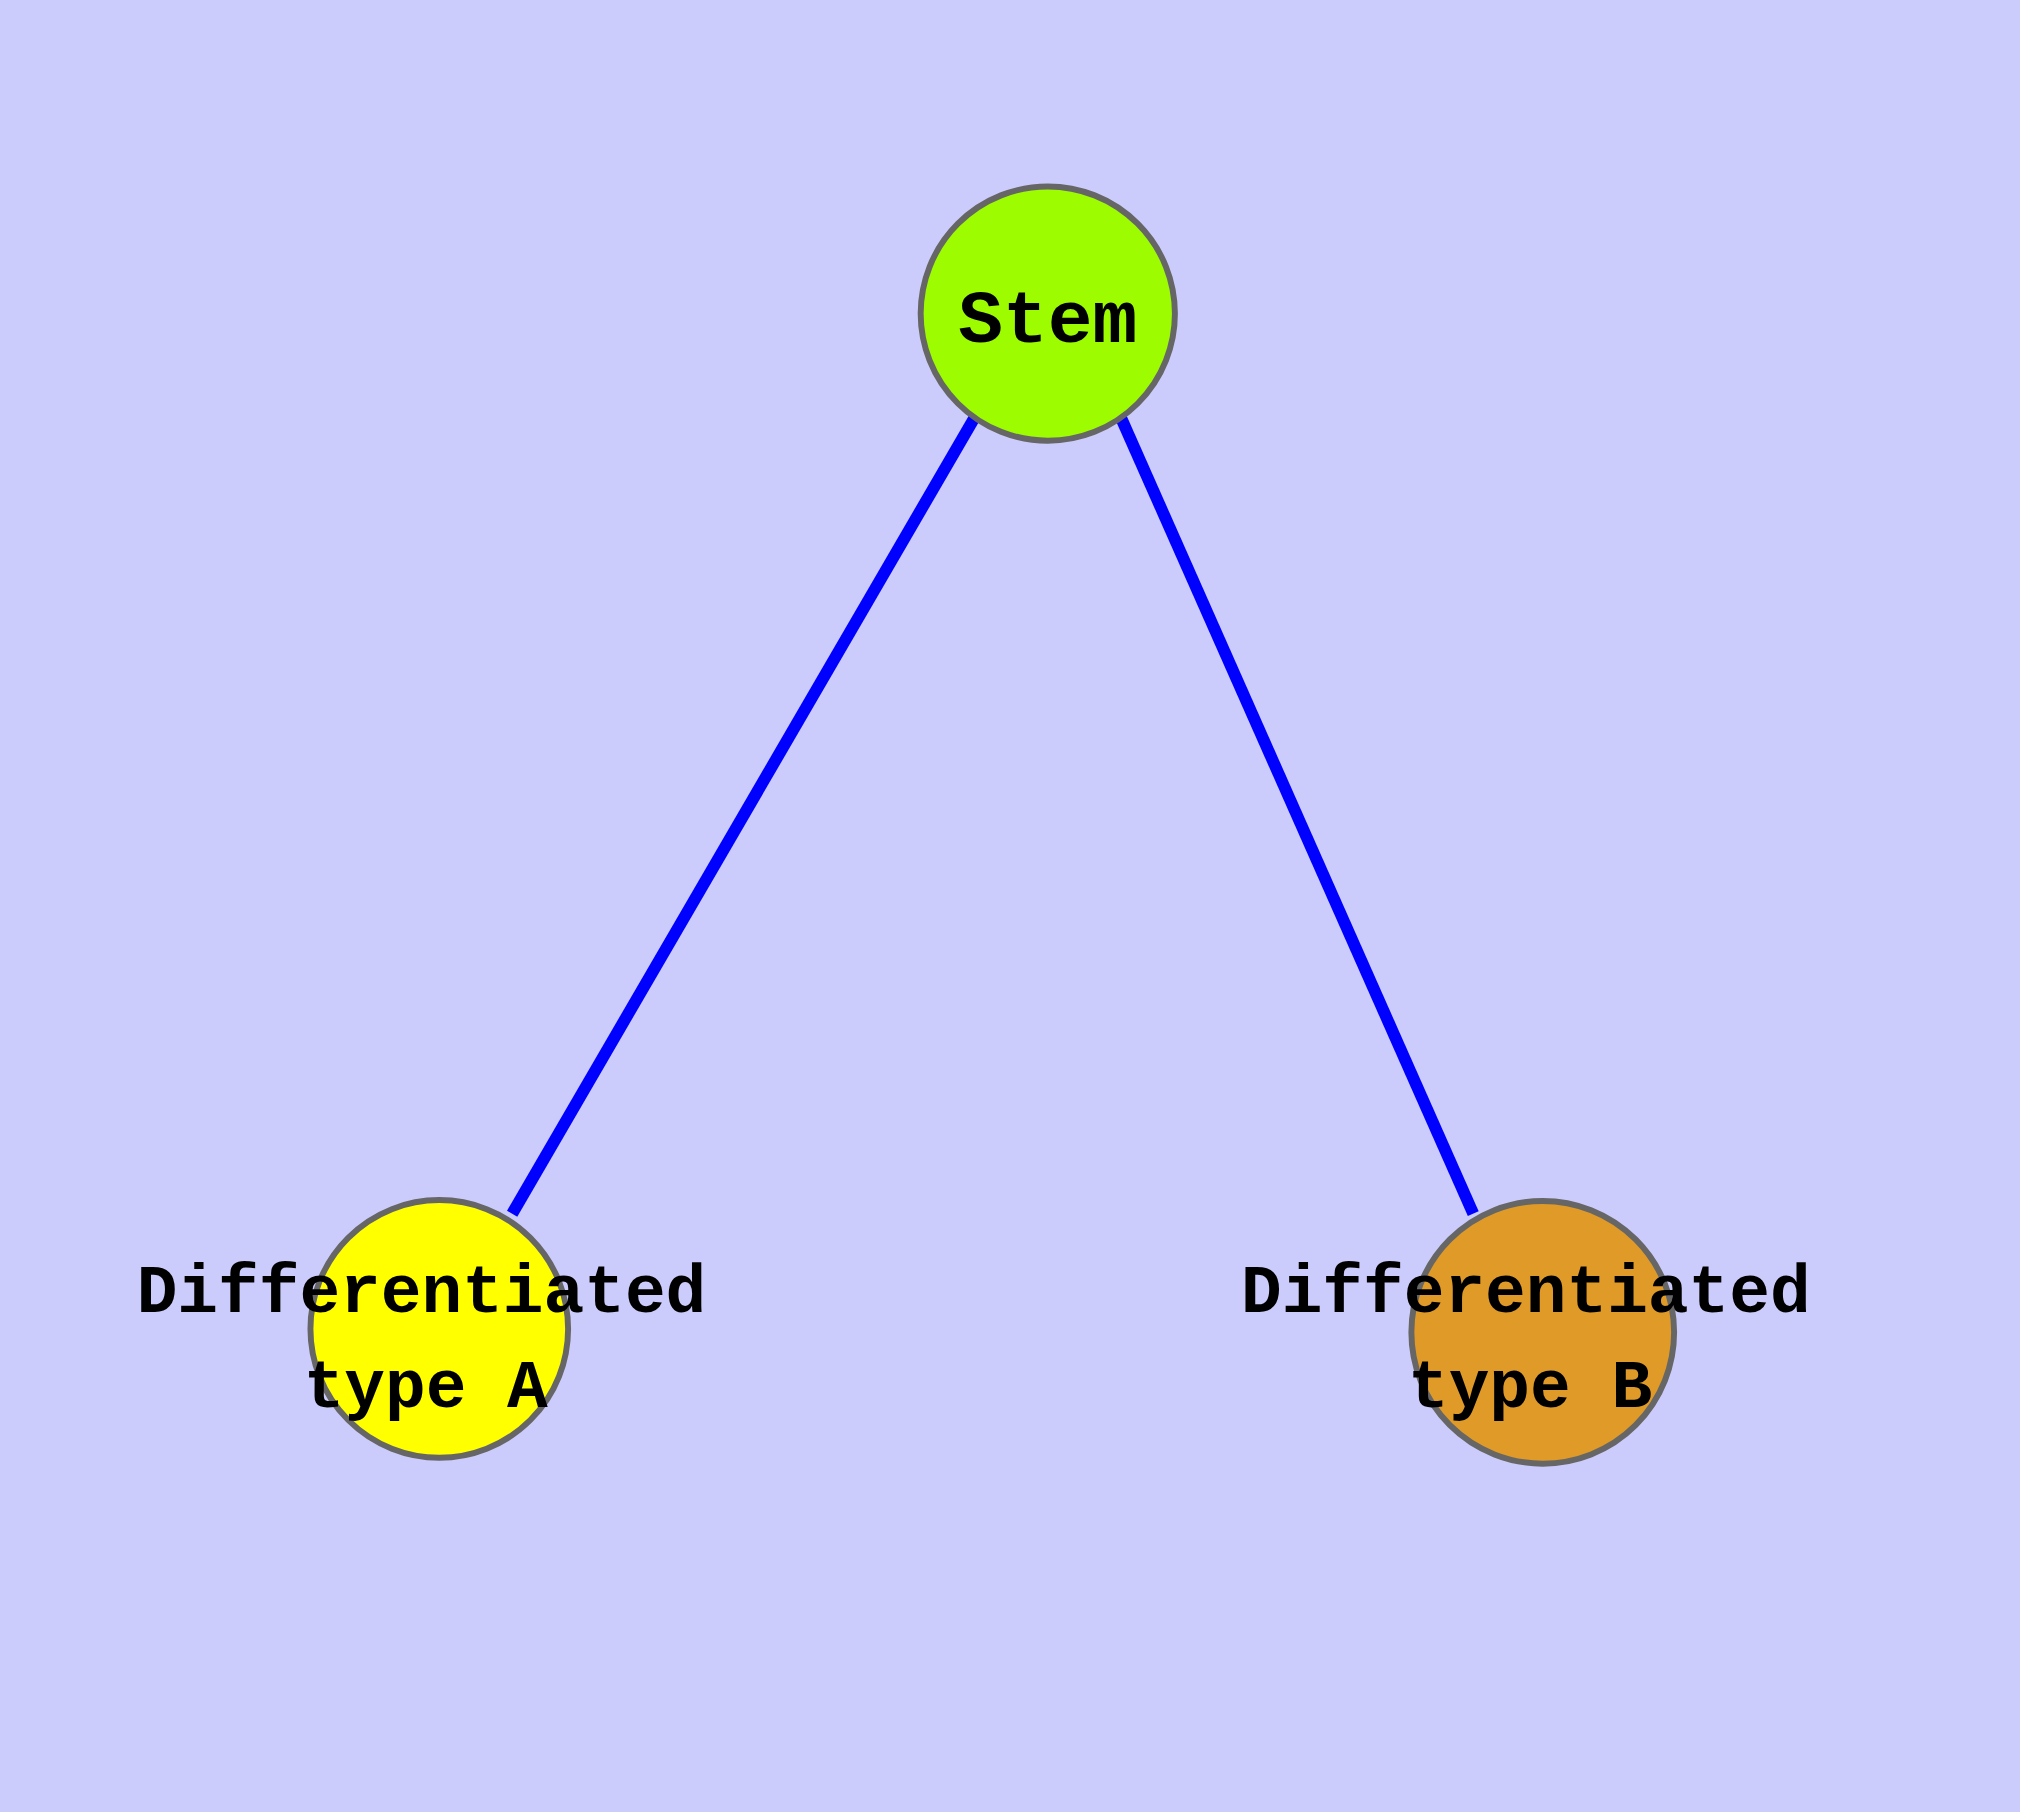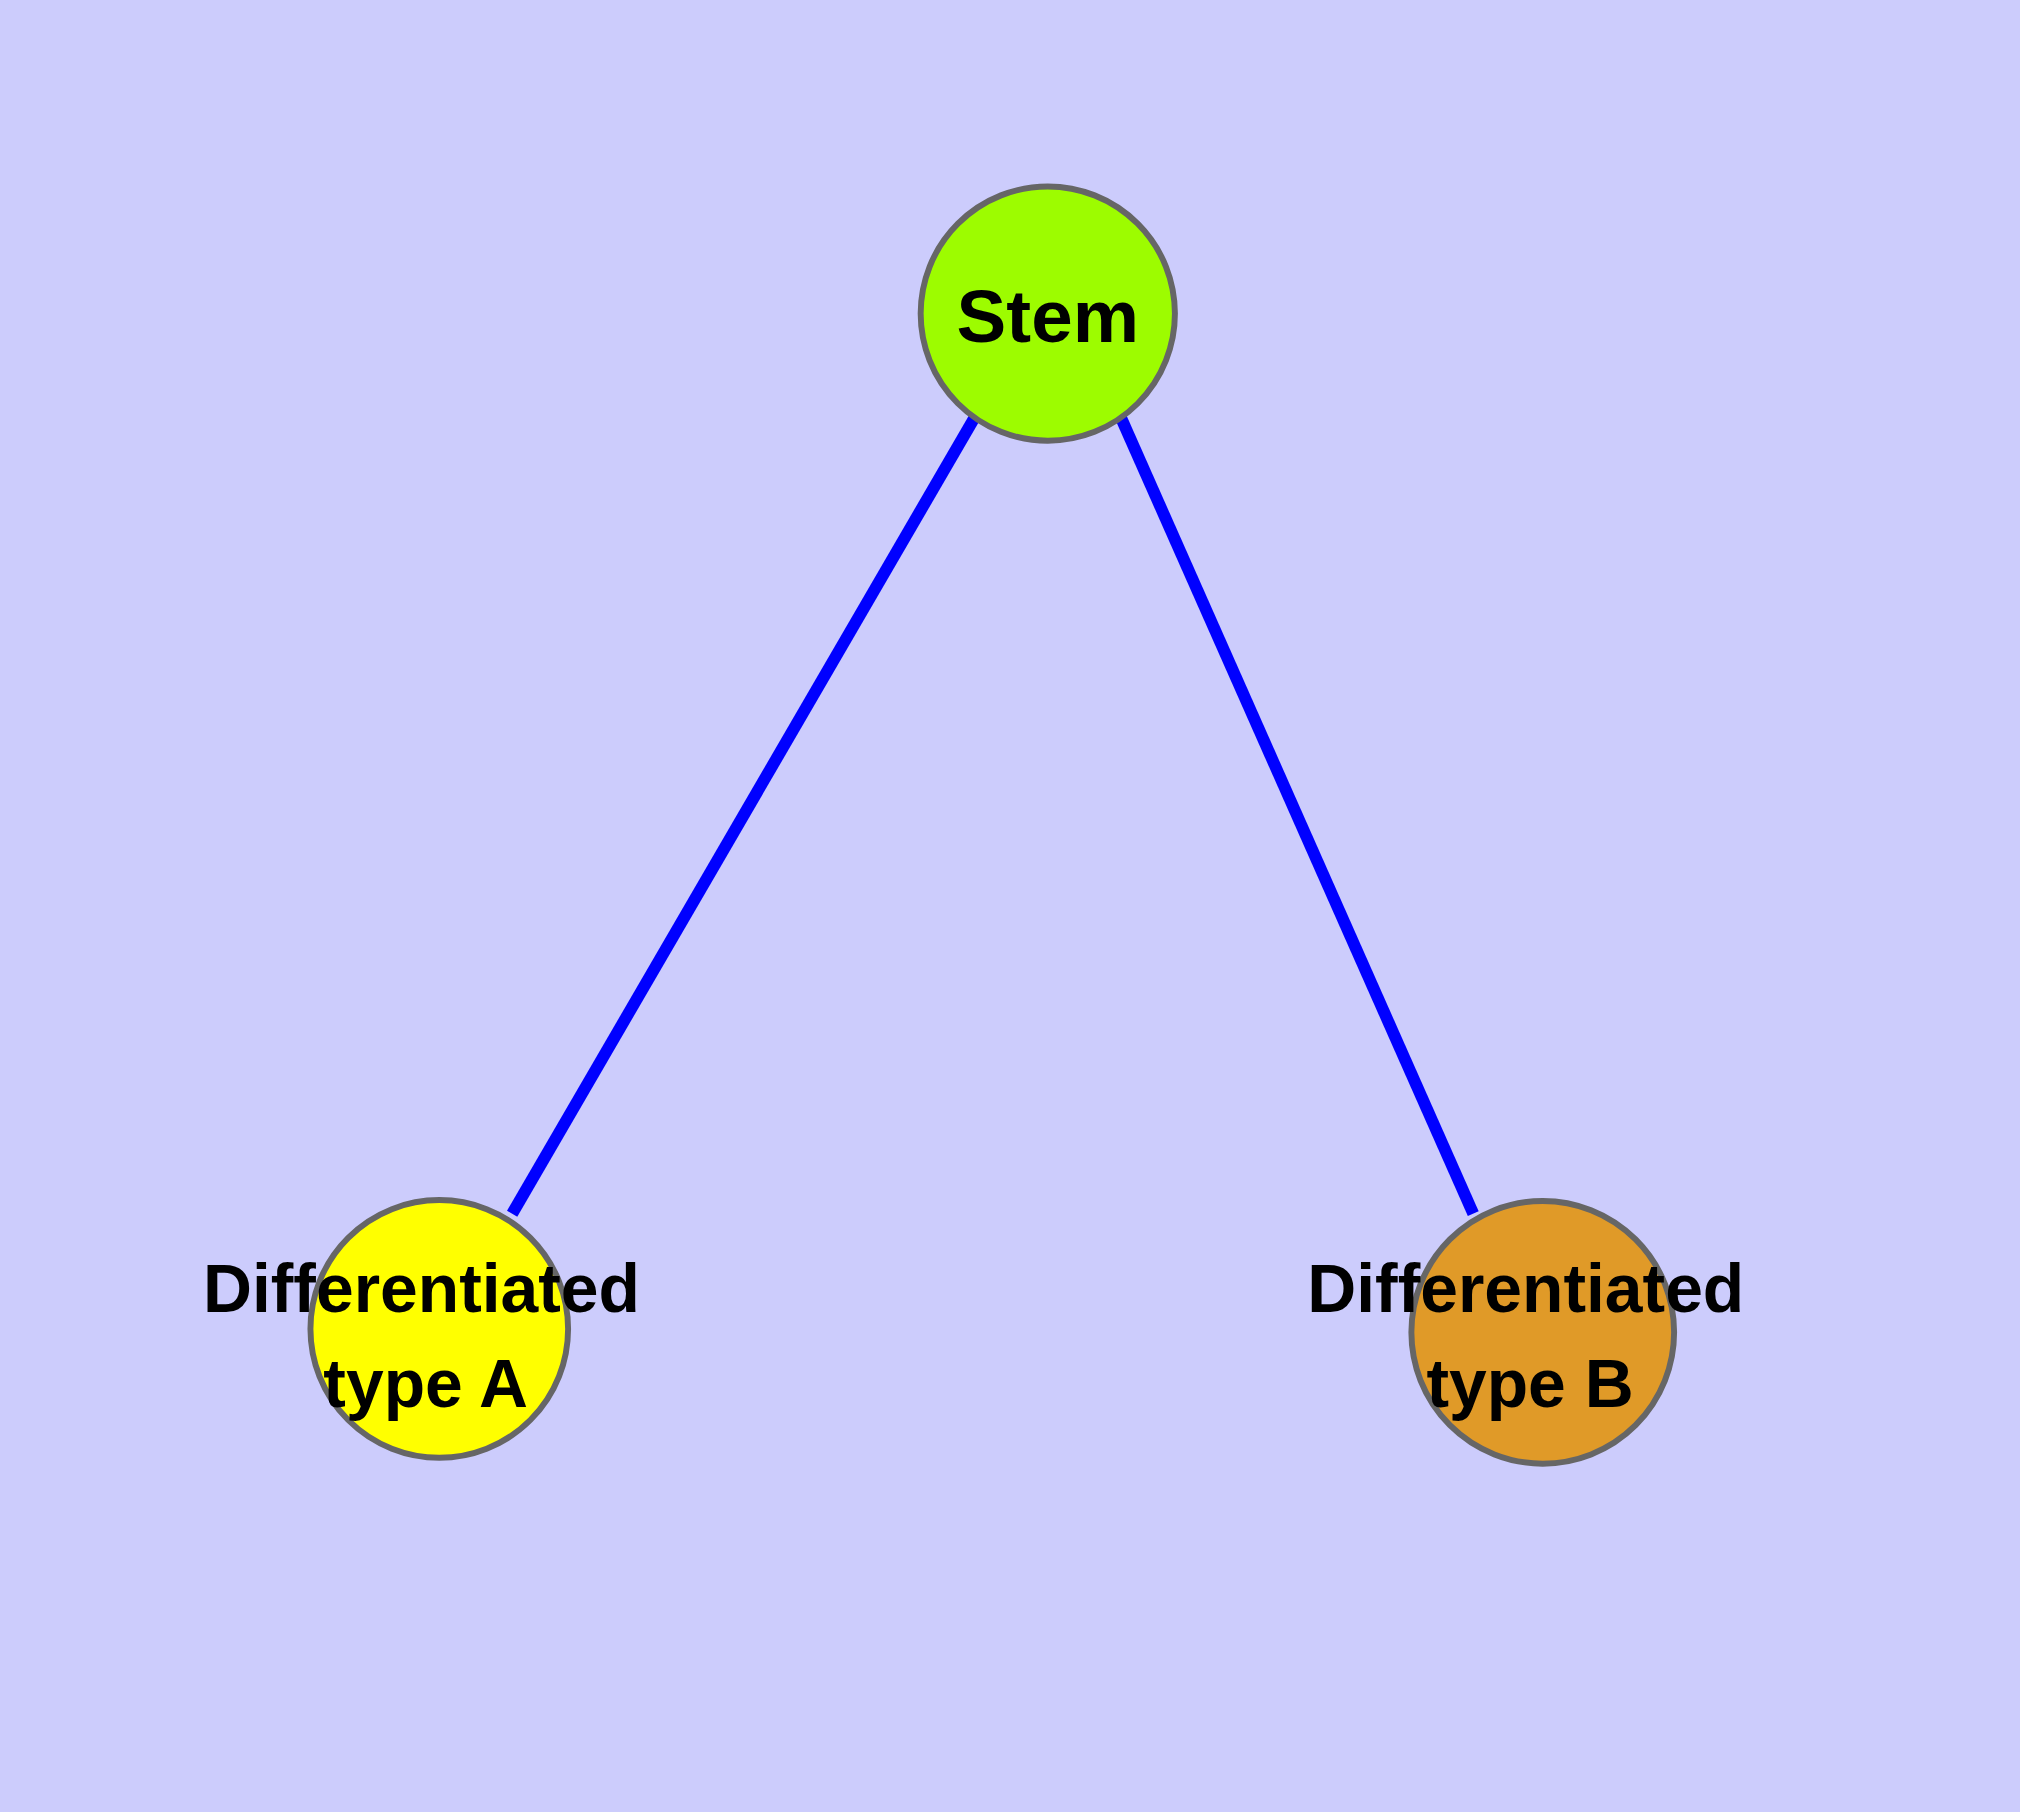--- a/index.html
+++ b/index.html
@@ -6,21 +6,21 @@
   html, body {
     margin: 0;
     padding: 0;
     background: #ffffff;
   }
   #canvas {
     position: relative;
     width: 2021px;
     height: 1812px;
     overflow: hidden;
-    font-family: Liberation Sans, sans-serif;
+    font-family: Liberation Mono, monospace;
   }
   #graph-svg {
     position: absolute;
     left: 0;
     top: 0;
     width: 2021px;
     height: 1812px;
     display: block;
   }
   .node-label {

